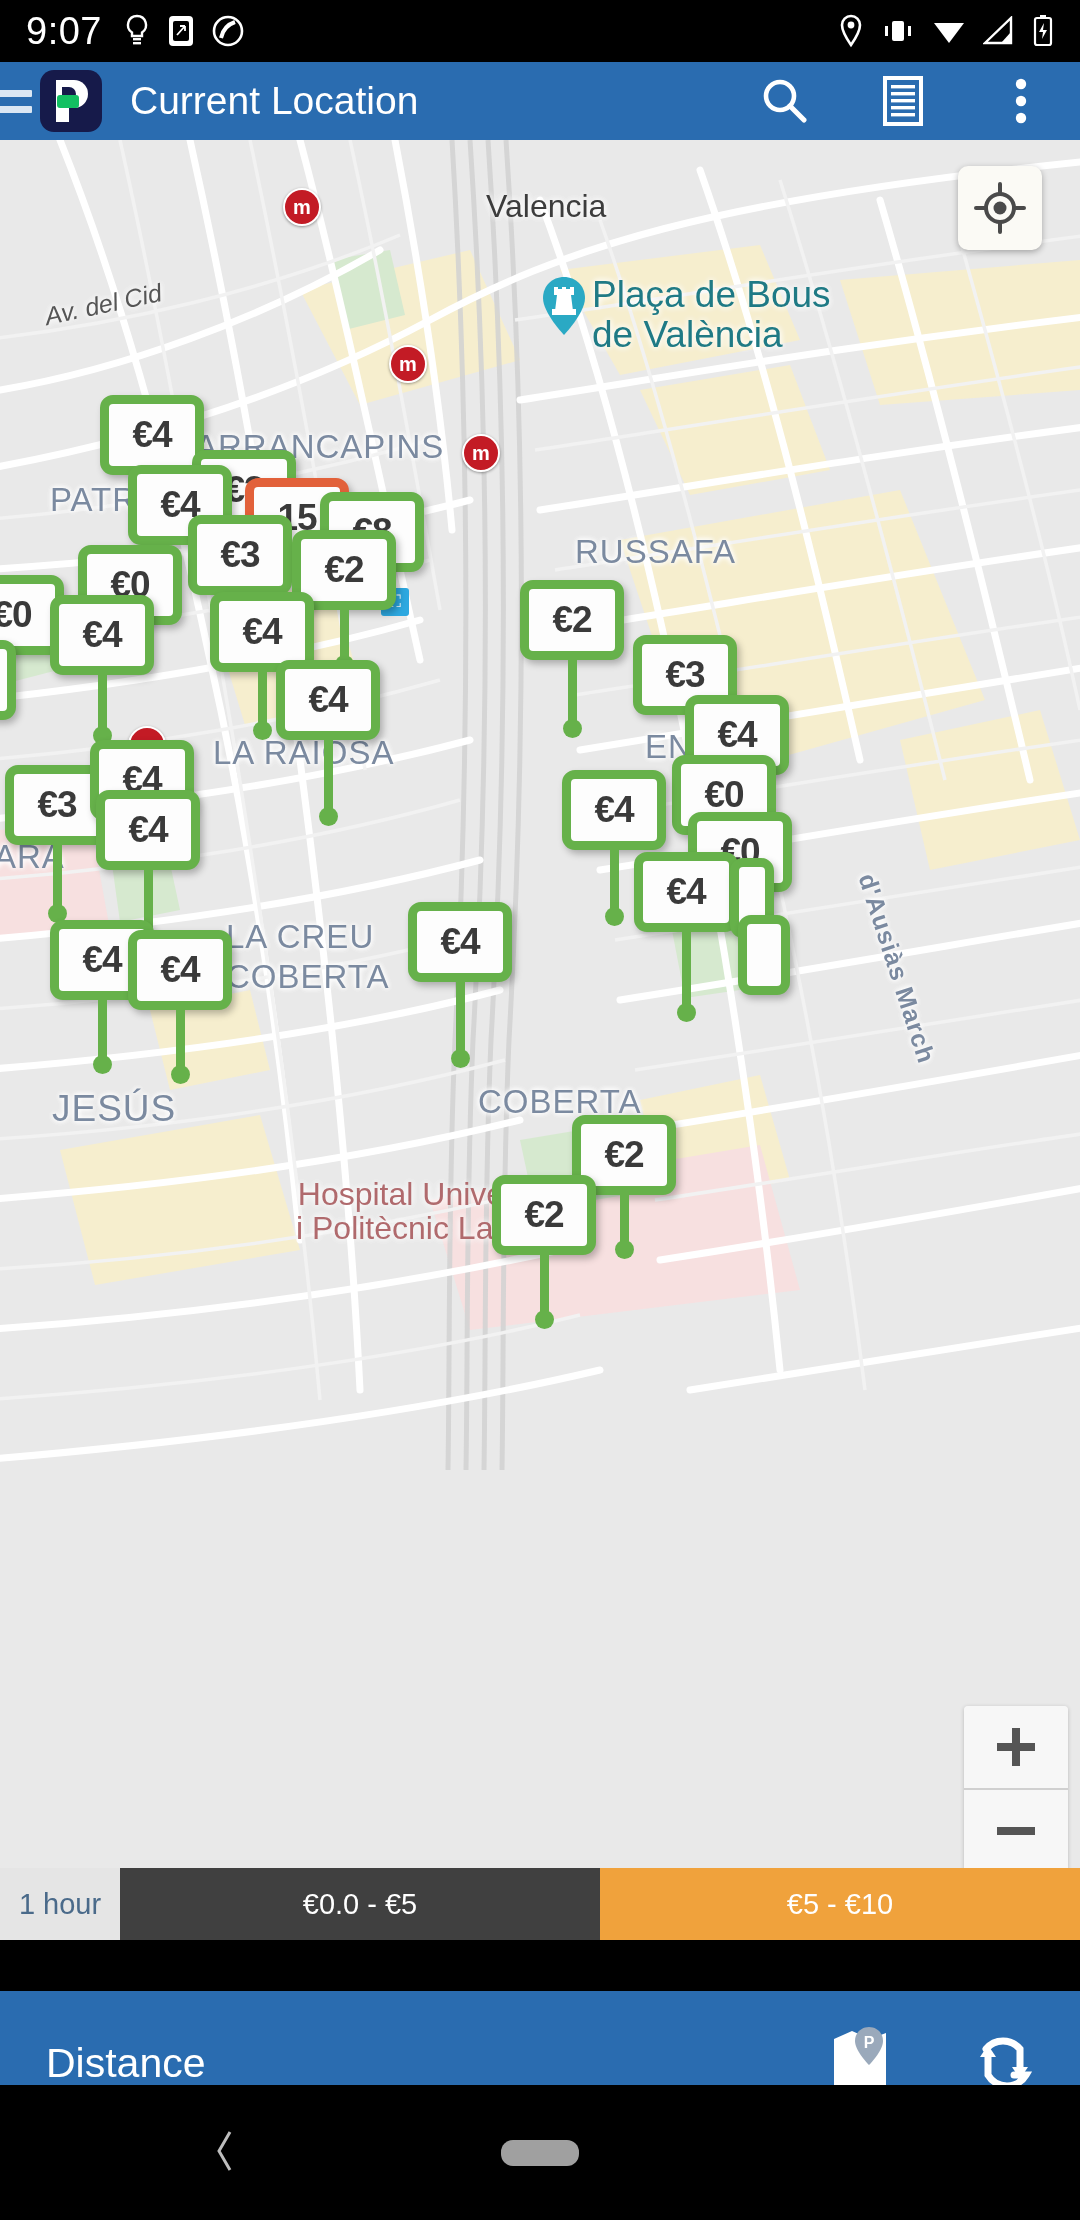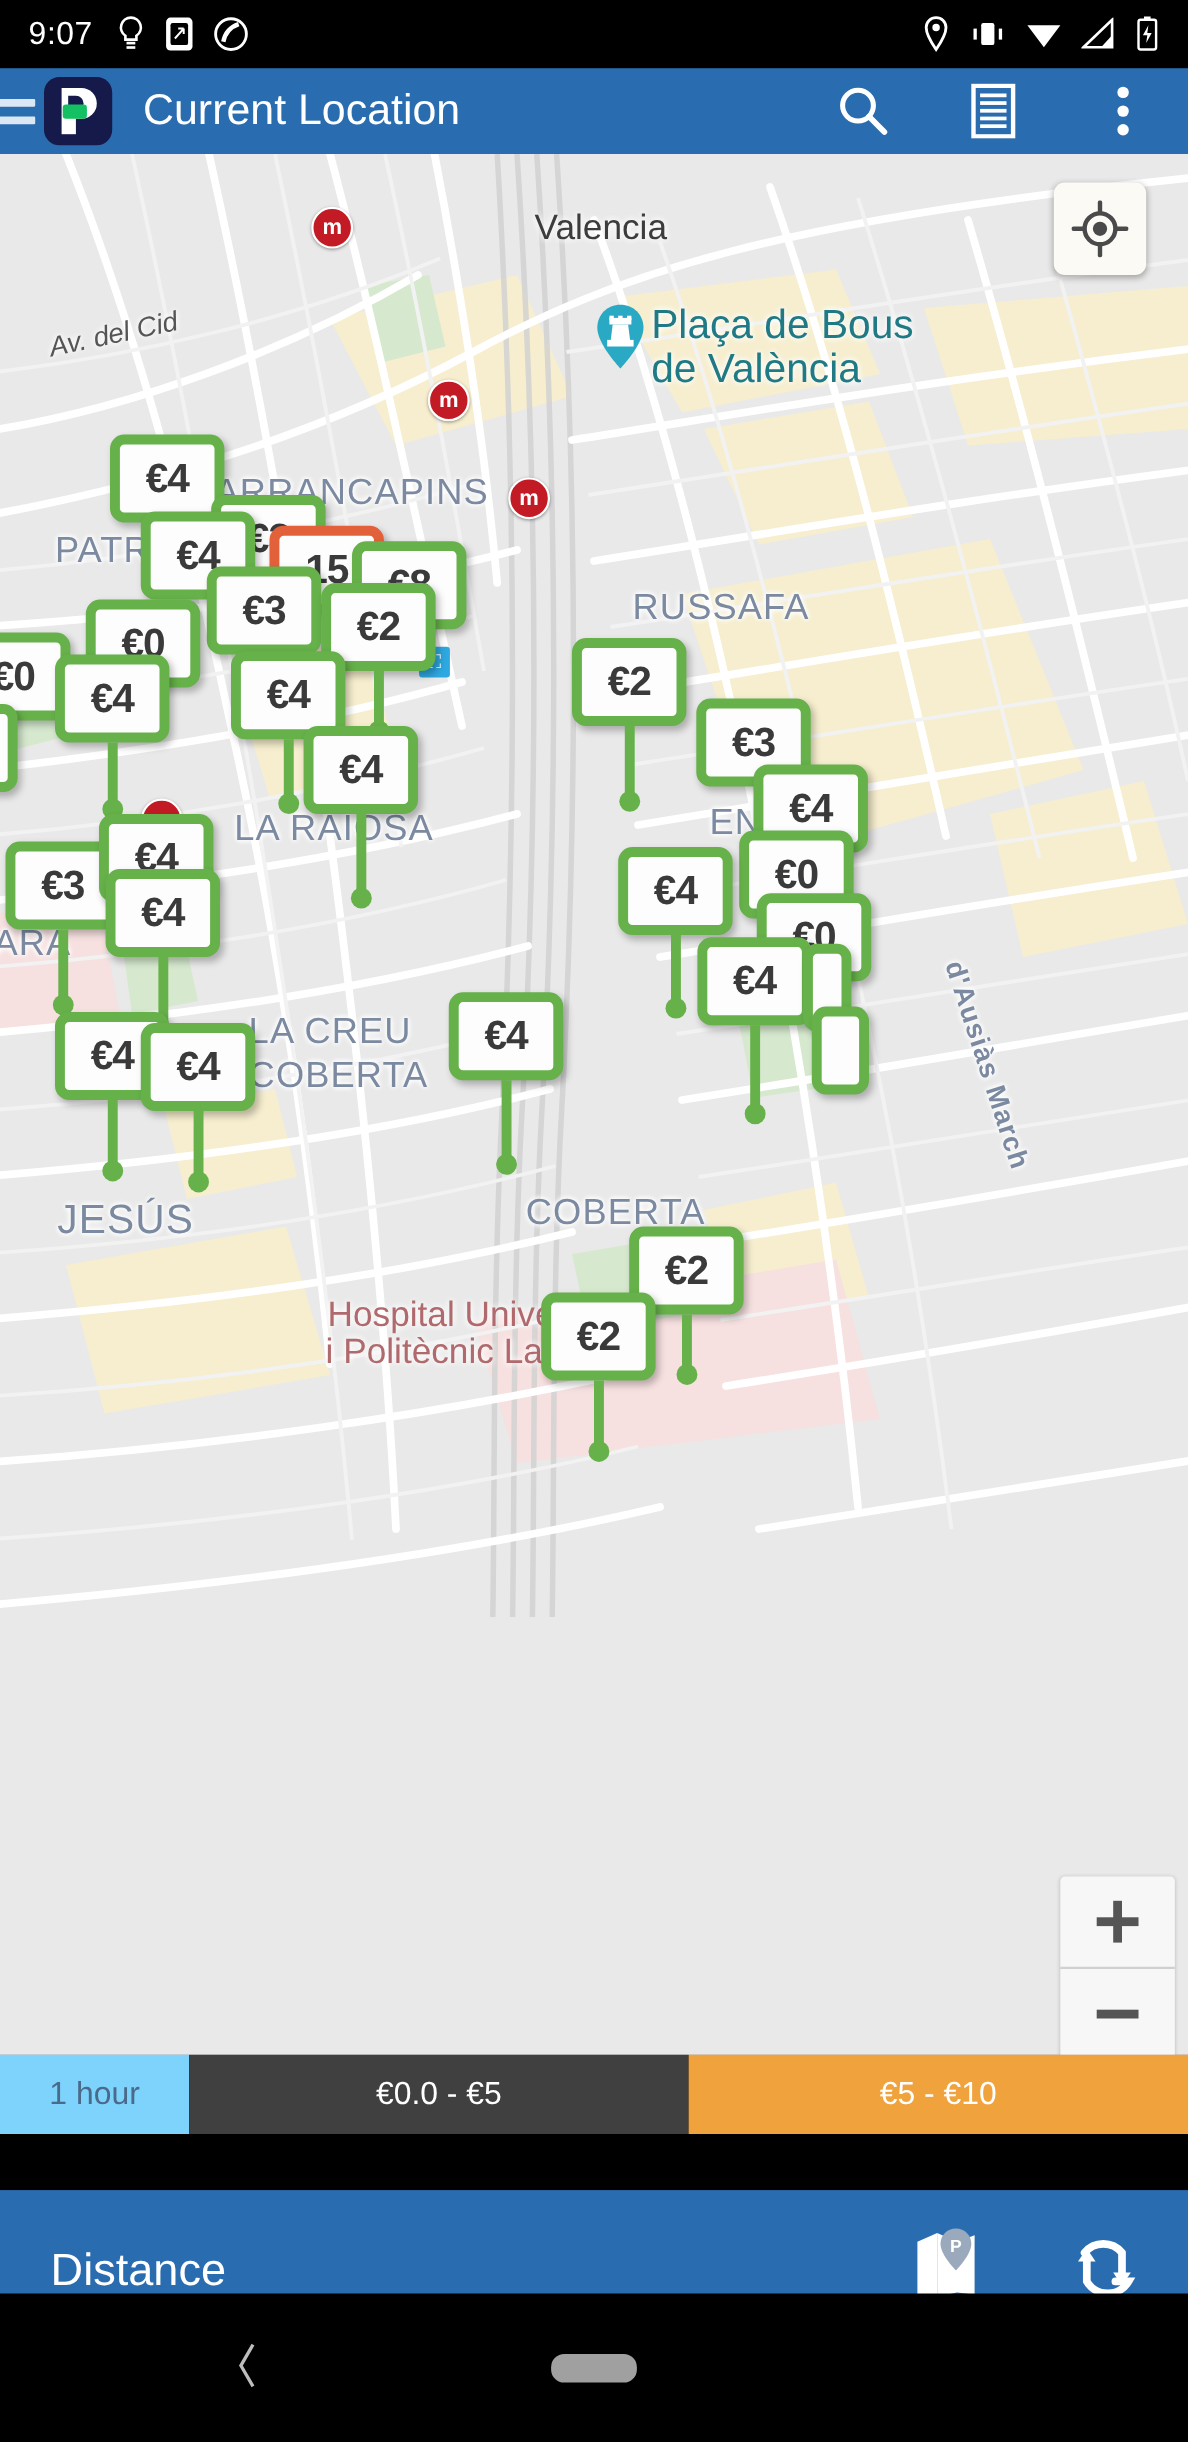--- a/index.html
+++ b/index.html
@@ -2,21 +2,21 @@
 <html><head>
 <meta charset="utf-8">
 <style>
   html,body{margin:0;padding:0;background:#000;}
   body{width:1080px;height:2220px;overflow:hidden;font-family:"Liberation Sans",sans-serif;}
   .screen{position:relative;width:1080px;height:2220px;overflow:hidden;background:#000;}
 
   
   .statusbar{position:absolute;left:0;top:0;width:1080px;height:62px;background:#000;
     display:flex;align-items:center;padding:0 26px;box-sizing:border-box;}
-  .sb-clock{color:#fff;font-size:29px;letter-spacing:.5px;font-family:"Liberation Sans",sans-serif;}
+  .sb-clock{color:#fff;font-size:38px;letter-spacing:.5px;font-family:"Liberation Sans",sans-serif;}
   .sb-left-icons{display:flex;align-items:center;gap:16px;margin-left:22px;}
   .sb-right{margin-left:auto;display:flex;align-items:center;gap:17px;}
   .sb-ic{display:block;}
 
   
   .appbar{position:absolute;left:0;top:62px;width:1080px;height:78px;background:#2a6cb0;
     display:flex;align-items:center;}
   .hamburger{width:38px;margin-left:-6px;display:flex;flex-direction:column;gap:9px;flex:none;}
   .hamburger i{display:block;height:7px;background:#dbe7f3;border-radius:1px;}
   .hamburger i:nth-child(1){width:38px;}
@@ -71,21 +71,21 @@
   .locbtn{position:absolute;right:38px;top:26px;width:84px;height:84px;border-radius:10px;
     background:#fbfaf5;box-shadow:0 2px 6px rgba(0,0,0,.3);display:flex;align-items:center;justify-content:center;}
   .zoomctl{position:absolute;right:12px;bottom:-4px;width:104px;background:rgba(252,252,252,.72);
     border-radius:4px;box-shadow:0 1px 4px rgba(0,0,0,.2);}
   .zoomctl div{height:82px;display:flex;align-items:center;justify-content:center;color:#555;}
   .zoomctl div:first-child{border-bottom:2px solid rgba(160,160,160,.45);}
 
   
   .legend{position:absolute;left:0;top:1868px;width:1080px;height:72px;display:flex;}
   .legend .seg{display:flex;align-items:center;justify-content:center;font-size:29px;color:#fff;}
-  .legend .seg.first{background:#7dd3fc;color:#4a6a8a;width:172px;flex:none;}
+  .legend .seg.first{background:#e5e5e5;color:#4a6a8a;width:120px;flex:none;}
   .legend .seg.g{background:#404040;flex:1;}
   .legend .seg.o{background:#f0a23c;flex:1;}
   .legend .seg.r{background:#db5b3c;flex:1;}
 
   
   .bottombar{position:absolute;left:0;top:1991px;width:1080px;height:145px;background:#2a6cb0;
     display:flex;align-items:center;padding:0 46px;box-sizing:border-box;}
   .bb-text{color:#fff;font-size:41px;}
   .bb-actions{margin-left:auto;display:flex;align-items:center;gap:74px;}
   .bb-corner{position:absolute;left:292px;bottom:12px;width:0;height:0;

